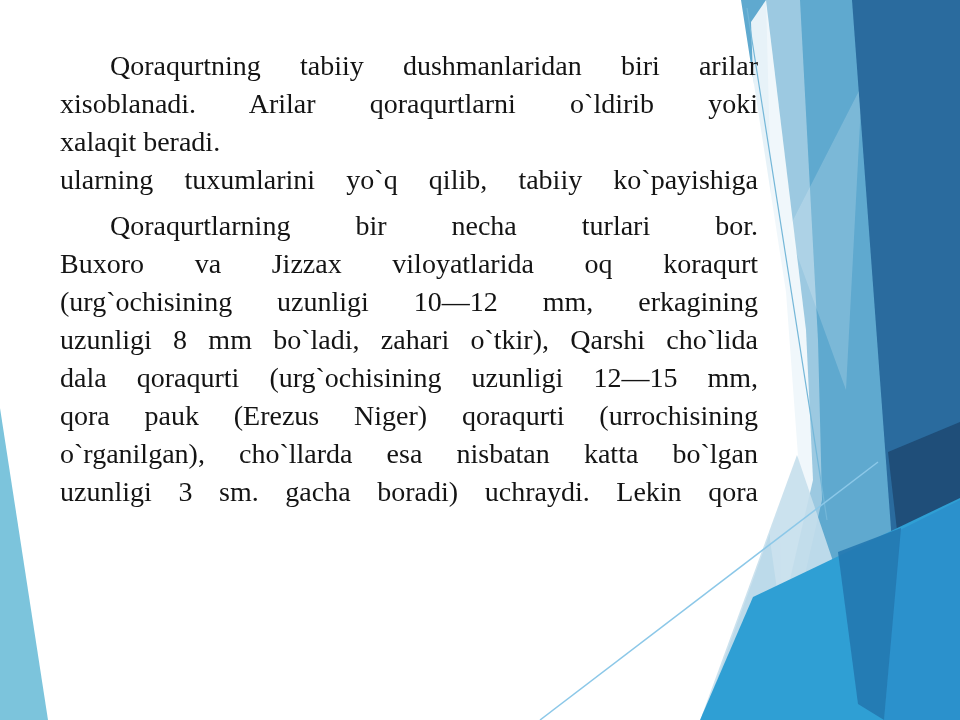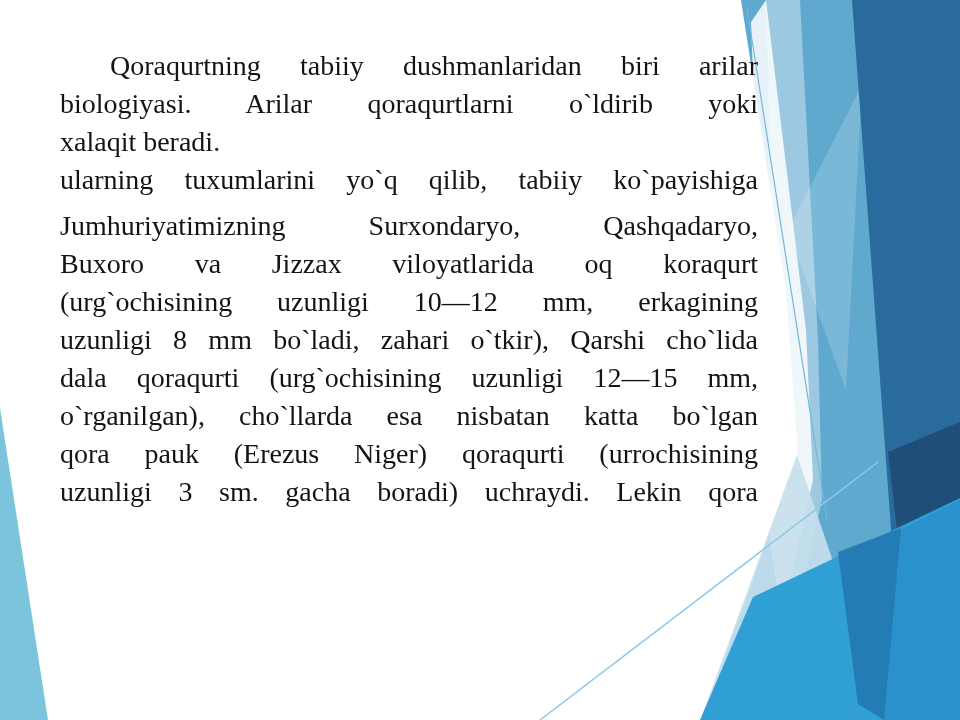--- a/index.html
+++ b/index.html
@@ -67,30 +67,30 @@
 
     <line x1="747" y1="8" x2="827" y2="520" stroke-width="1.2" stroke="#74B7D8"></line>
 
     <line x1="878" y1="462" x2="540" y2="720" stroke-width="1.5" stroke="#8CC8E8"></line>
   </svg>
 
   <div class="text-block">
 
     <div class="para">
       <div class="line first">Qoraqurtning tabiiy dushmanlaridan biri arilar</div>
-      <div class="line">biologiyasi. Arilar qoraqurtlarni o`ldirib yoki</div>
+      <div class="line">xisoblanadi. Arilar qoraqurtlarni o`ldirib yoki</div>
       <div class="line last">xalaqit beradi.</div>
       <div class="line">ularning tuxumlarini yo`q qilib, tabiiy ko`payishiga</div>
     </div>
 
     <div class="para">
-      <div class="line">Jumhuriyatimizning Surxondaryo, Qashqadaryo,</div>
+      <div class="line first">Qoraqurtlarning bir necha turlari bor.</div>
       <div class="line">Buxoro va Jizzax viloyatlarida oq koraqurt</div>
       <div class="line">(urg`ochisining uzunligi 10—12 mm, erkagining</div>
       <div class="line">uzunligi 8 mm bo`ladi, zahari o`tkir), Qarshi cho`lida</div>
       <div class="line">dala qoraqurti (urg`ochisining uzunligi 12—15 mm,</div>
+      <div class="line">qora pauk (Erezus Niger) qoraqurti (urrochisining</div>
       <div class="line">o`rganilgan), cho`llarda esa nisbatan katta bo`lgan</div>
-      <div class="line">qora pauk (Erezus Niger) qoraqurti (urrochisining</div>
       <div class="line">uzunligi 3 sm. gacha boradi) uchraydi. Lekin qora</div>
     </div>
 
   </div>
 </div>
 
 </body></html>

